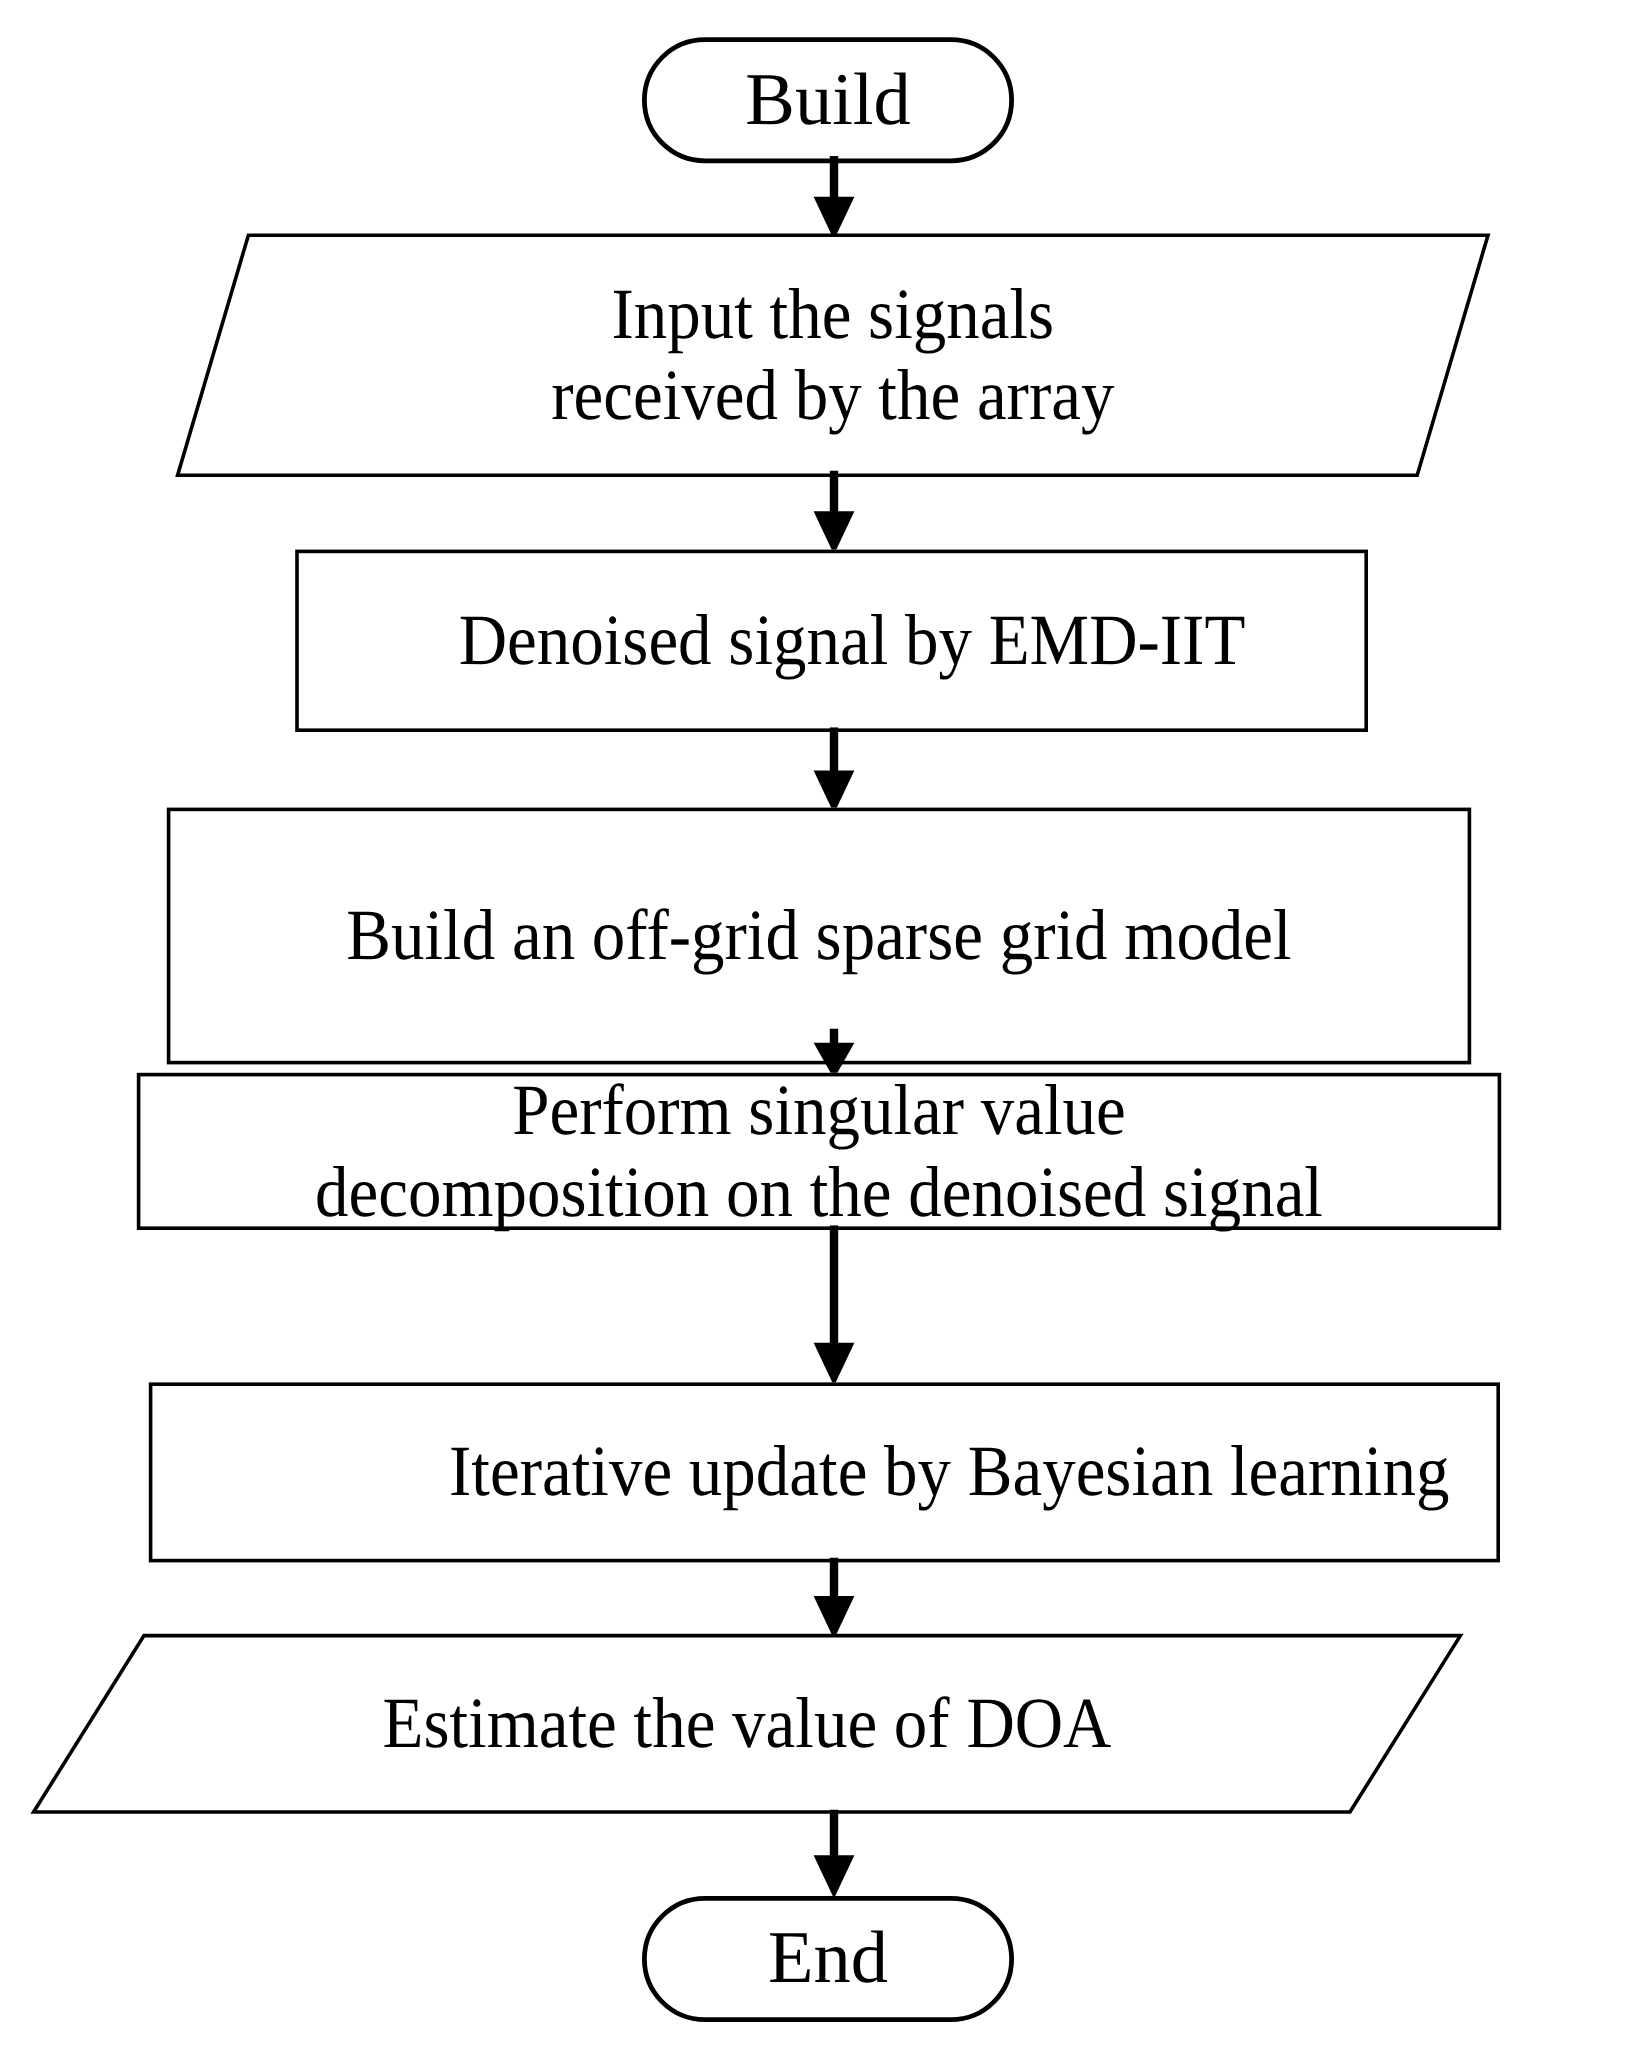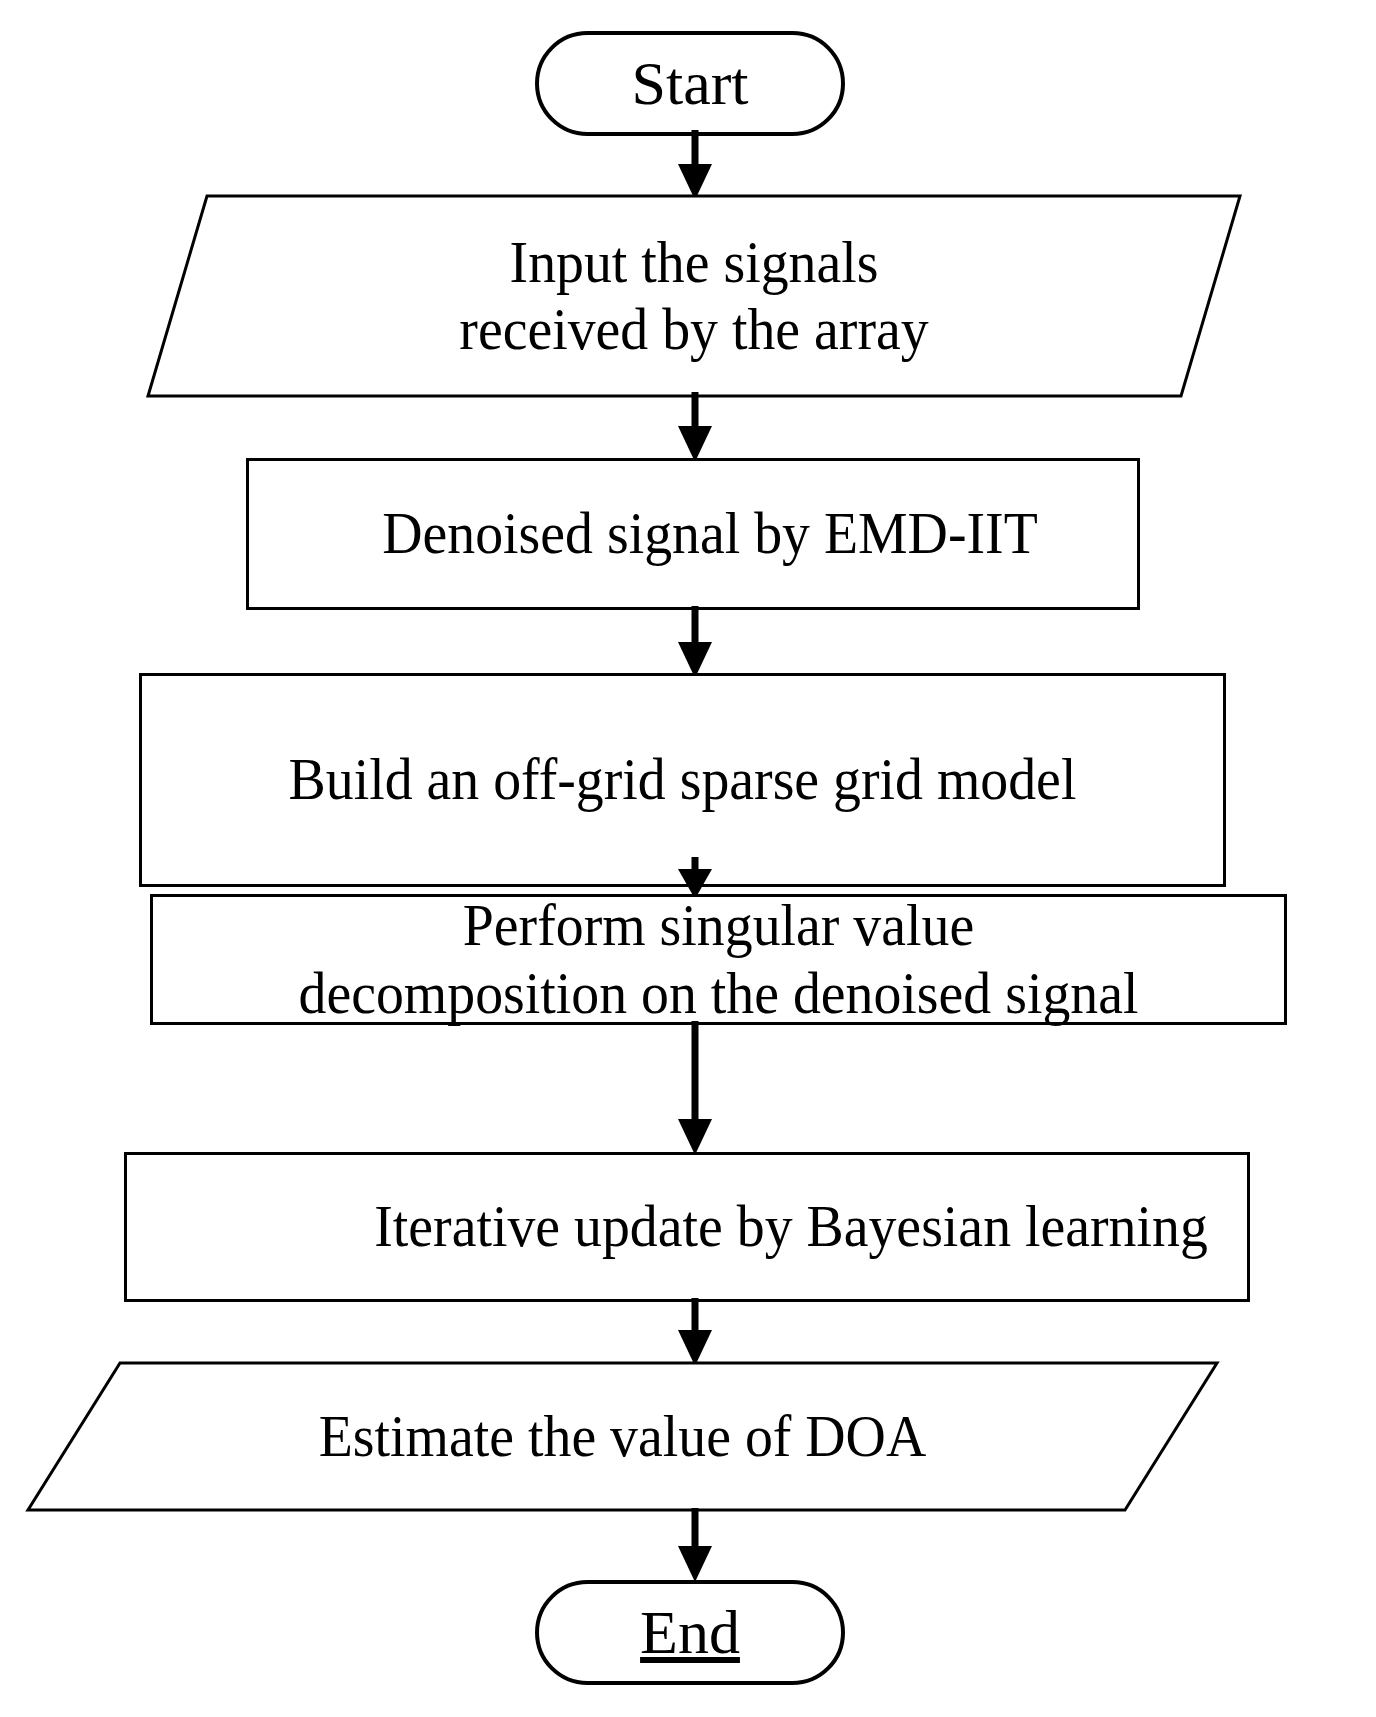--- a/index.html
+++ b/index.html
@@ -74,21 +74,21 @@
     position: absolute;
     display: block;
   }
 </style>
 </head>
 <body>
 
 <div id="canvas">
 
   <div class="node terminator" style="left:535px; top:31px; width:310px; height:105px;">
-    <span class="node-label">Start</span>
+    <span class="node-label">Build</span>
   </div>
 
   <svg class="connector" style="left:672px; top:130px; width:46px; height:72px;" viewBox="0 0 46 72">
     <line x1="23" y1="0" x2="23" y2="48" stroke="#000000" stroke-width="7"></line>
     <polygon points="23,70 6,34 40,34" fill="#000000"></polygon>
   </svg>
 
   <div class="node io" style="left:145px; top:193px; width:1098px; height:206px;">
     <svg class="io-shape" viewBox="0 0 1098 206" preserveAspectRatio="none">
       <polygon points="62,3 1095,3 1036,203 3,203" fill="#ffffff" stroke="#000000" stroke-width="3"></polygon>
@@ -113,21 +113,21 @@
 
   <div class="node process" style="left:139px; top:673px; width:1087px; height:214px;">
     <span class="node-label">Build an off-grid sparse grid model</span>
   </div>
 
   <svg class="connector" style="left:672px; top:857px; width:46px; height:44px;" viewBox="0 0 46 44">
     <line x1="23" y1="0" x2="23" y2="24" stroke="#000000" stroke-width="7"></line>
     <polygon points="23,42 6,12 40,12" fill="#000000"></polygon>
   </svg>
 
-  <div class="node process" style="left:114px; top:894px; width:1137px; height:131px;margin-left:36px;">
+  <div class="node process" style="left:114px; top:894px; width:1137px; height:131px;">
     <span class="node-label">Perform singular value
 decomposition on the denoised signal</span>
   </div>
 
   <svg class="connector" style="left:672px; top:1021px; width:46px; height:136px;" viewBox="0 0 46 136">
     <line x1="23" y1="0" x2="23" y2="112" stroke="#000000" stroke-width="7"></line>
     <polygon points="23,134 6,98 40,98" fill="#000000"></polygon>
   </svg>
 
   <div class="node process" style="left:124px; top:1152px; width:1126px; height:150px;text-align:right;">
@@ -144,17 +144,17 @@
       <polygon points="95,3 1192,3 1100,150 3,150" fill="#ffffff" stroke="#000000" stroke-width="3"></polygon>
     </svg>
     <span class="node-label">Estimate the value of DOA</span>
   </div>
 
   <svg class="connector" style="left:672px; top:1508px; width:46px; height:76px;" viewBox="0 0 46 76">
     <line x1="23" y1="0" x2="23" y2="52" stroke="#000000" stroke-width="7"></line>
     <polygon points="23,74 6,38 40,38" fill="#000000"></polygon>
   </svg>
 
-  <div class="node terminator" style="left:535px; top:1580px; width:310px; height:105px;text-decoration:underline;">
+  <div class="node terminator" style="left:535px; top:1580px; width:310px; height:105px;">
     <span class="node-label">End</span>
   </div>
 
 </div>
 
 </body></html>

